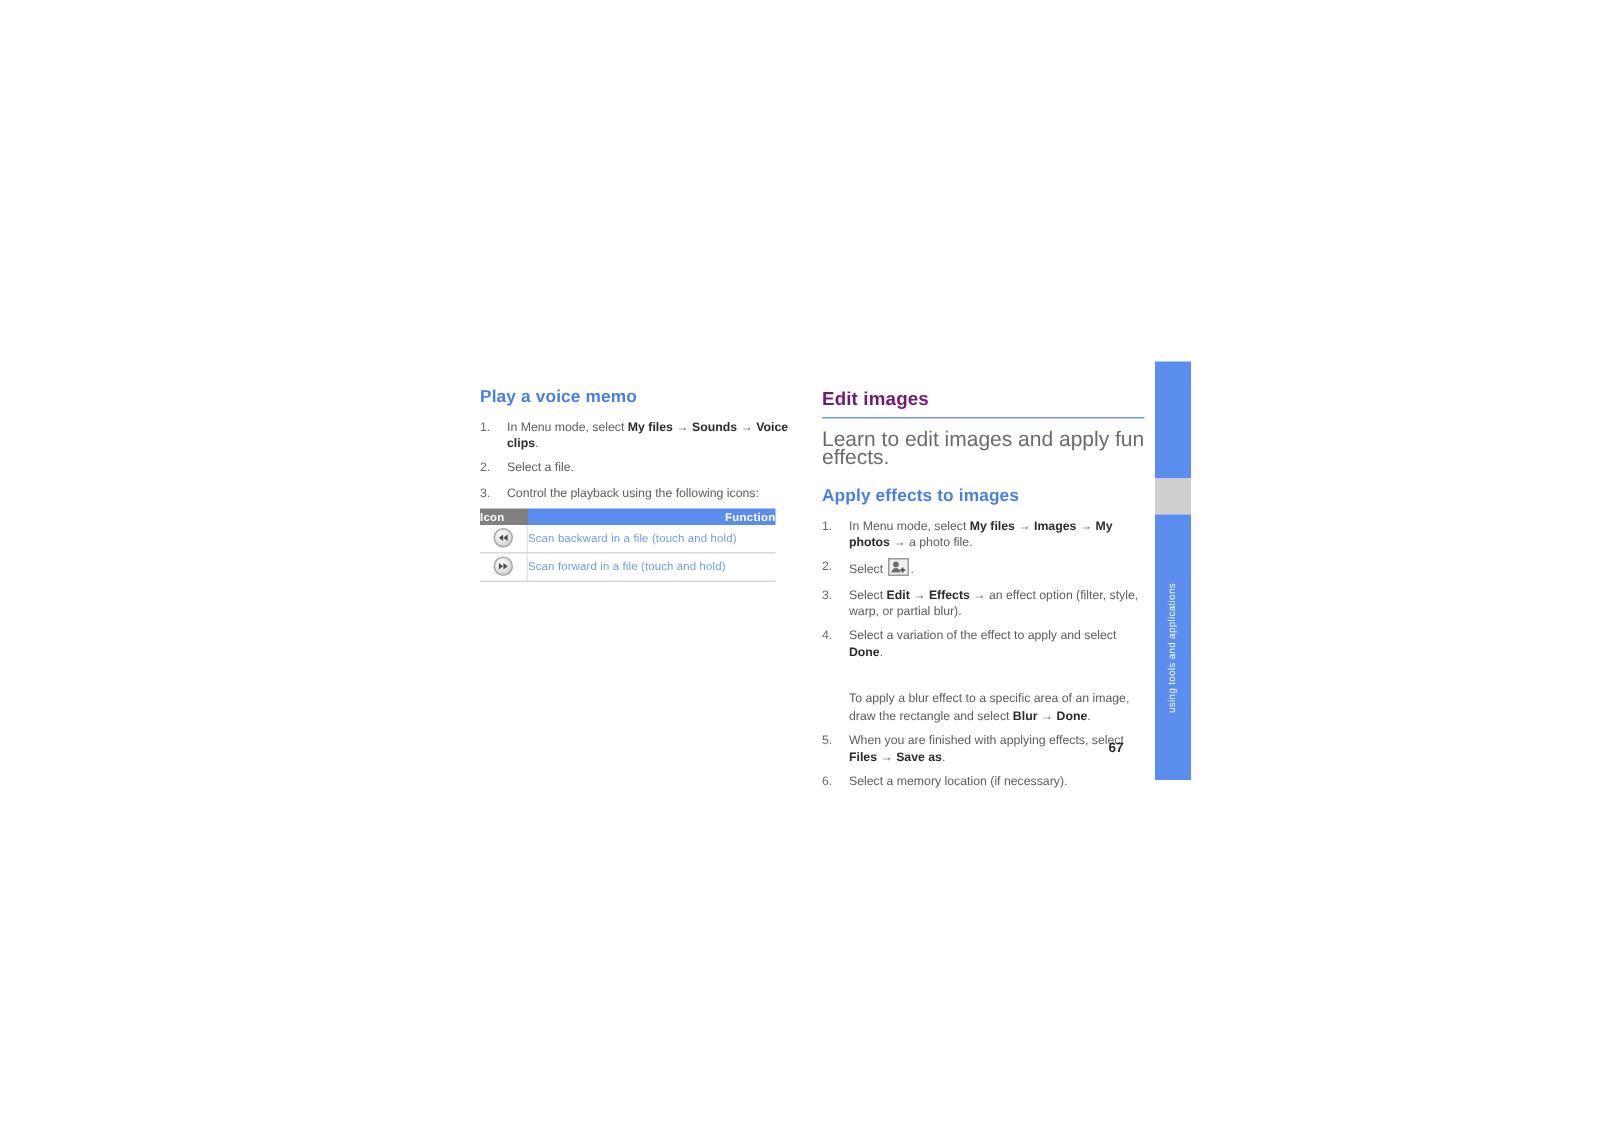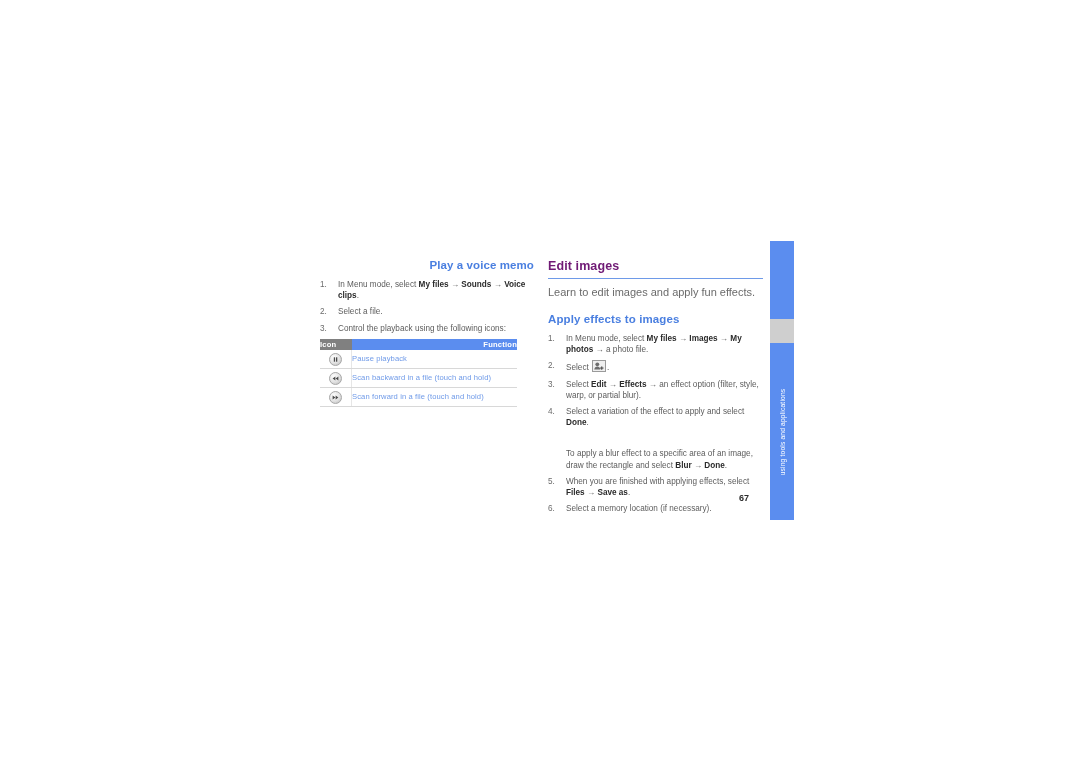--- a/index.html
+++ b/index.html
@@ -21,21 +21,21 @@
     letter-spacing:.1px;margin:0 0 7px 0;line-height:14px;
   }
   .h-black{
     color:#701a75;font-size:12.5px;font-weight:bold;
     margin:0;line-height:16px;letter-spacing:.1px;
   }
   .rule-blue{
     height:1px;background:#6e9ae8;margin:4px 0 7px 0;width:100%;
   }
   .intro{
-    color:#6b6b6b;font-size:11px;line-height:12px;margin:0 0 14px 0;
+    color:#6b6b6b;font-size:14px;line-height:12px;margin:0 0 14px 0;
   }
 
   
   ol.steps{list-style:none;margin:0;padding:0;}
   ol.steps>li{
     position:relative;padding-left:18px;margin-bottom:5px;
     font-size:8.2px;line-height:11.2px;color:#5c5c5c;
   }
   ol.steps>li .num{
     position:absolute;left:0;top:0;width:14px;text-align:left;
@@ -105,43 +105,36 @@
     color:#2b2b2b;font-size:9px;font-weight:bold;
   }
 </style>
 </head>
 <body>
 
 <div class="page">
 
   <div class="col-left">
 
-    <div class="h-blue" style="color: rgb(74, 127, 224); text-align: right;">Play a voice memo</div>
+    <div class="h-blue" style="color: rgb(74, 127, 224);">Play a voice memo</div>
 
     <ol class="steps" id="left-steps">
         <li><span class="num">1.</span><span>In Menu mode, select <b>My files</b> → <b>Sounds</b> → <b>Voice clips</b>.</span></li>
         <li><span class="num">2.</span><span>Select a file.</span></li>
         <li><span class="num">3.</span><span>Control the playback using the following icons:</span></li>
       </ol>
 
     <table class="tbl">
       <thead>
         <tr>
           <th class="th-icon" style="background: rgb(128, 128, 128);">Icon</th>
           <th class="th-func" style="background: rgb(91, 141, 239);">Function</th>
         </tr>
       </thead>
       <tbody id="tbl-body">
-          <tr>
-            <td class="td-icon"><span class="mico"><svg width="11" height="11" viewBox="0 0 11 11">
-                  <rect x="3.8" y="3.3" width="1.3" height="4.4" fill="#4a4a4a"></rect>
-                  <rect x="6" y="3.3" width="1.3" height="4.4" fill="#4a4a4a"></rect>
-                </svg></span></td>
-            <td class="td-func">Pause playback</td>
-          </tr>
           <tr>
             <td class="td-icon"><span class="mico"><svg width="11" height="11" viewBox="0 0 11 11">
                   <polygon points="5.4,3.4 5.4,7.6 2.6,5.5" fill="#4a4a4a"></polygon>
                   <polygon points="8.4,3.4 8.4,7.6 5.6,5.5" fill="#4a4a4a"></polygon>
                 </svg></span></td>
             <td class="td-func">Scan backward in a file (touch and hold)</td>
           </tr>
           <tr>
             <td class="td-icon"><span class="mico"><svg width="11" height="11" viewBox="0 0 11 11">
                   <polygon points="2.6,3.4 2.6,7.6 5.4,5.5" fill="#4a4a4a"></polygon>

